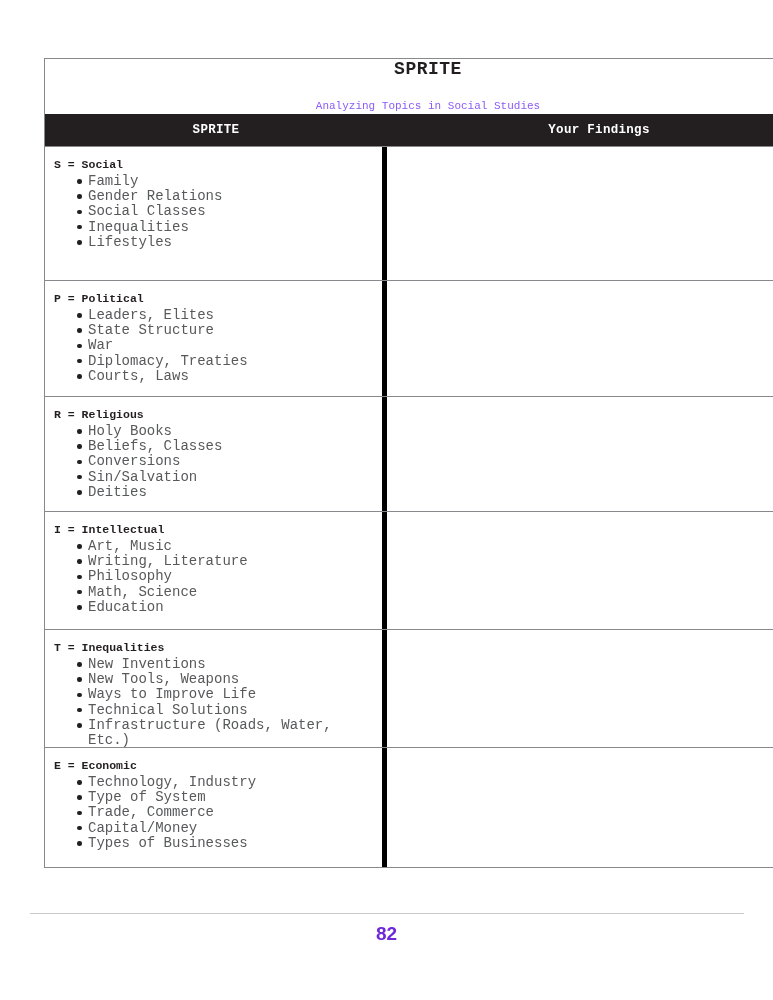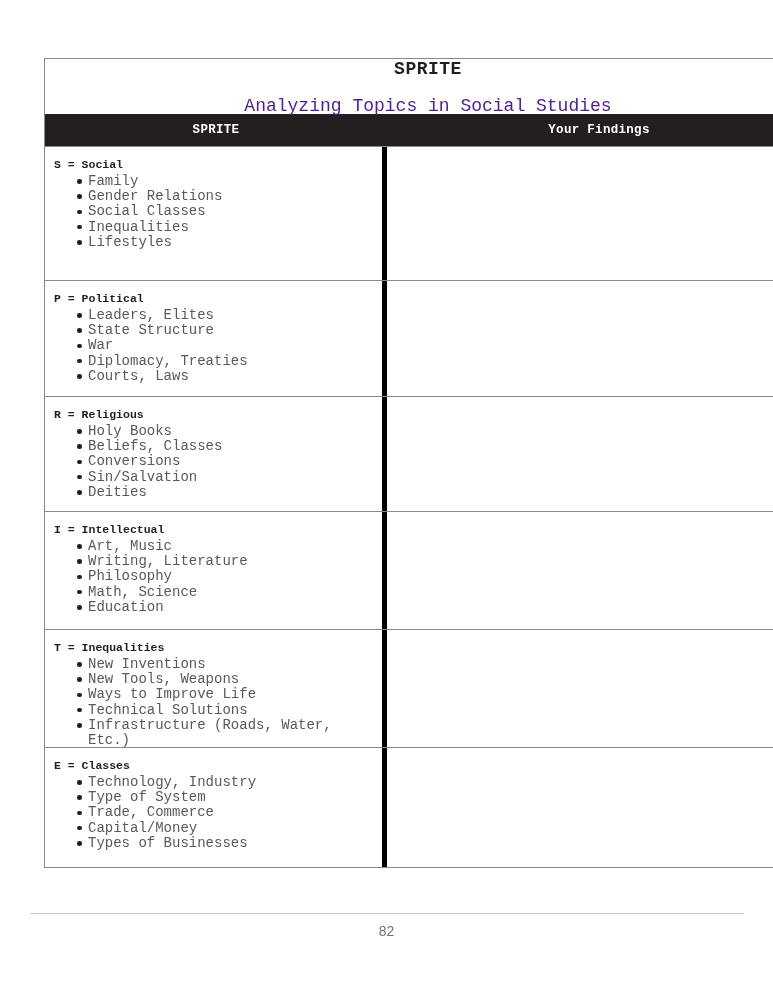--- a/index.html
+++ b/index.html
@@ -25,21 +25,21 @@
     height: 55px;
     display: flex; flex-direction: column;
     align-items: center; justify-content: center;
   }
   .doc-title {
     font-size: 18px; font-weight: bold;
     color: #231f20; letter-spacing: 0.5px;
     line-height: 20px;
   }
   .doc-subtitle {
-    font-size: 18px; color: #4c1d95;
+    font-size: 11px; color: #8b5cf6;
     line-height: 17px; margin-top: 19px;
   }
 
   .header-row {
     display: flex;
     height: 32px;
     background: #231f20;
   }
   .header-cell {
     display: flex; align-items: center; justify-content: center;
@@ -90,22 +90,22 @@
     left: 30px; right: 29px;
     top: 913px;
     border-top: 1px solid #c8c9cb;
     height: 0;
   }
   .page-number {
     position: absolute;
     top: 923px; left: 0;
     width: 100%;
     text-align: center;
-    font-size: 14px; font-weight: normal;
-    color: #737373;
+    font-size: 19px; font-weight: bold;
+    color: #6d28d9;
   }
 
   .h-134 { height: 134px; }
   .h-116 { height: 116px; }
   .h-115 { height: 115px; }
   .h-118 { height: 118px; }
   .h-120 { height: 120px; }
 </style>
 </head>
 <body>
@@ -187,21 +187,21 @@
         <li>Ways to Improve Life</li>
         <li>Technical Solutions</li>
         <li>Infrastructure (Roads, Water, Etc.)</li>
       </ul>
     </div>
     <div class="cell-right"></div>
   </div>
 
   <div class="row h-120">
     <div class="cell-left">
-      <div class="section-title">E = Classes</div>
+      <div class="section-title">E = Economic</div>
       <ul class="items">
         <li>Technology, Industry</li>
         <li>Type of System</li>
         <li>Trade, Commerce</li>
         <li>Capital/Money</li>
         <li>Types of Businesses</li>
       </ul>
     </div>
     <div class="cell-right"></div>
   </div>

